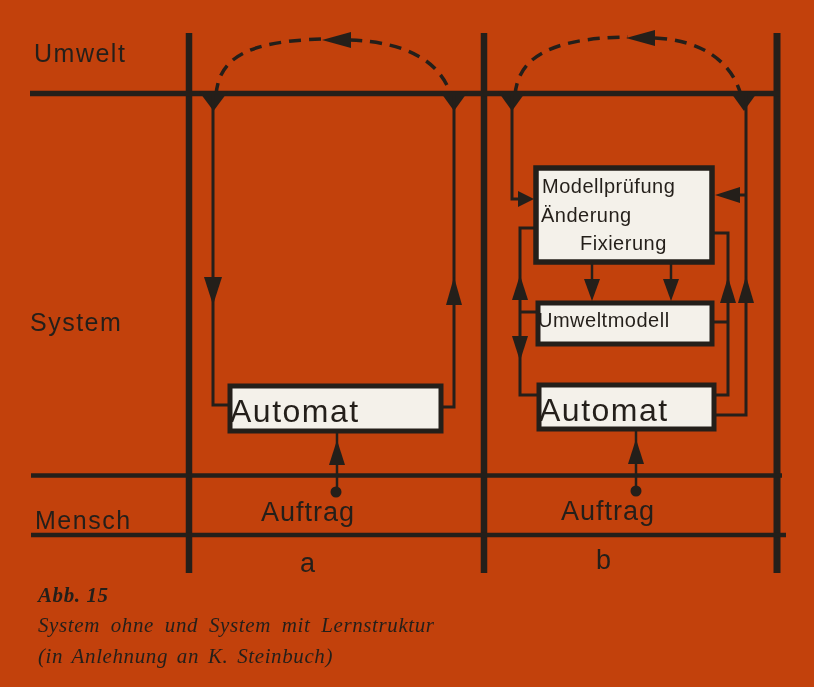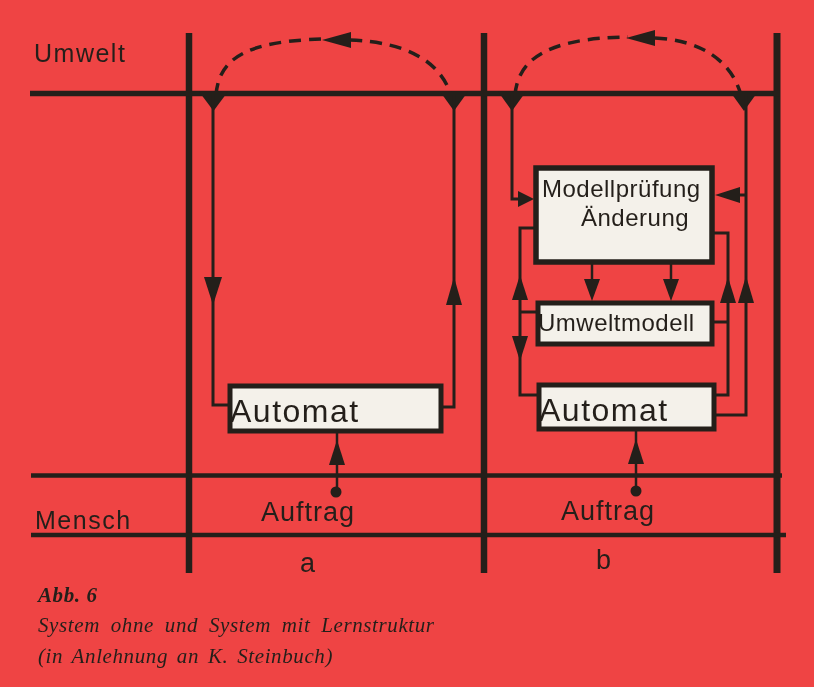--- a/index.html
+++ b/index.html
@@ -1,28 +1,28 @@
 <!DOCTYPE html>
 <html><head>
 <meta charset="utf-8">
 <style>
   html,body{margin:0;padding:0;background:#d8d4cc;}
   .stage{
     position:relative;
     width:814px;height:687px;
-    background:#ef4444;
+    background:#c2410c;
     overflow:hidden;
     font-family:"Liberation Sans",sans-serif;
     color:#241f1a;
   }
   .stage svg{position:absolute;left:0;top:0;}
   .lbl{position:absolute;white-space:nowrap;line-height:1.05;}
   .region{font-size:25px;letter-spacing:1.5px;}
   .boxlbl{font-size:32px;letter-spacing:1.5px;}
-  .modline{font-size:24px;letter-spacing:0.5px;}
+  .modline{font-size:20px;letter-spacing:0.5px;}
   .smalllbl{font-size:27px;letter-spacing:1px;}
   .centered{text-align:left;}
   .caption{
     font-family:"Liberation Serif","DejaVu Serif",serif;
     font-style:italic;
     font-size:21px;
     letter-spacing:0.6px;
   }
   .caption.title{word-spacing:5px;}
   .caption.src{word-spacing:3px;}
@@ -103,30 +103,32 @@
         <rect x="539" y="385" width="175" height="44" stroke-width="5" fill="#f4f1ea"></rect>
 
         <line x1="636" y1="430" x2="636" y2="487" stroke-width="2.5"></line>
         <polygon points="628,464 644,464 636,439" fill="#241f1a" stroke="none"></polygon>
         <circle cx="636" cy="491" r="5.5" fill="#241f1a" stroke="none"></circle>
       </g>
     </g>
   </svg>
 
   <div class="lbl region" style="left:34px;top:40px;">Umwelt</div>
+  <div class="lbl region" style="left:30px;top:309px;">System</div>
   <div class="lbl region" style="left:35px;top:499px;margin-top:8px;">Mensch</div>
 
   <div class="lbl boxlbl centered" style="left:230px;width:211px;top:395px;">Automat</div>
   <div class="lbl smalllbl centered" style="left:261px;width:150px;top:498px;">Auftrag</div>
   <div class="lbl smalllbl centered" style="left:300px;width:80px;top:549px;">a</div>
 
   <div class="lbl modline" style="left:542px;top:176px;">Modellprüfung</div>
-  <div class="lbl modline" style="left:541px;top:205px;margin-left:40px;">Änderung</div>
+  <div class="lbl modline" style="left:541px;top:205px;">Änderung</div>
+  <div class="lbl modline" style="left:580px;top:233px;">Fixierung</div>
   <div class="lbl modline centered" style="left:538px;width:174px;top:310px;">Umweltmodell</div>
   <div class="lbl boxlbl centered" style="left:539px;width:175px;top:394px;">Automat</div>
   <div class="lbl smalllbl centered" style="left:561px;width:150px;top:497px;">Auftrag</div>
   <div class="lbl smalllbl centered" style="left:596px;width:80px;top:546px;">b</div>
 
-  <div class="lbl caption cap-bold" style="left:38px;top:584px;">Abb. 6</div>
+  <div class="lbl caption cap-bold" style="left:38px;top:584px;">Abb. 15</div>
   <div class="lbl caption title" style="left:38px;top:614px;">System ohne und System mit Lernstruktur</div>
   <div class="lbl caption src" style="left:38px;top:645px;">(in Anlehnung an K. Steinbuch)</div>
 
 </div>
 
 </body></html>

